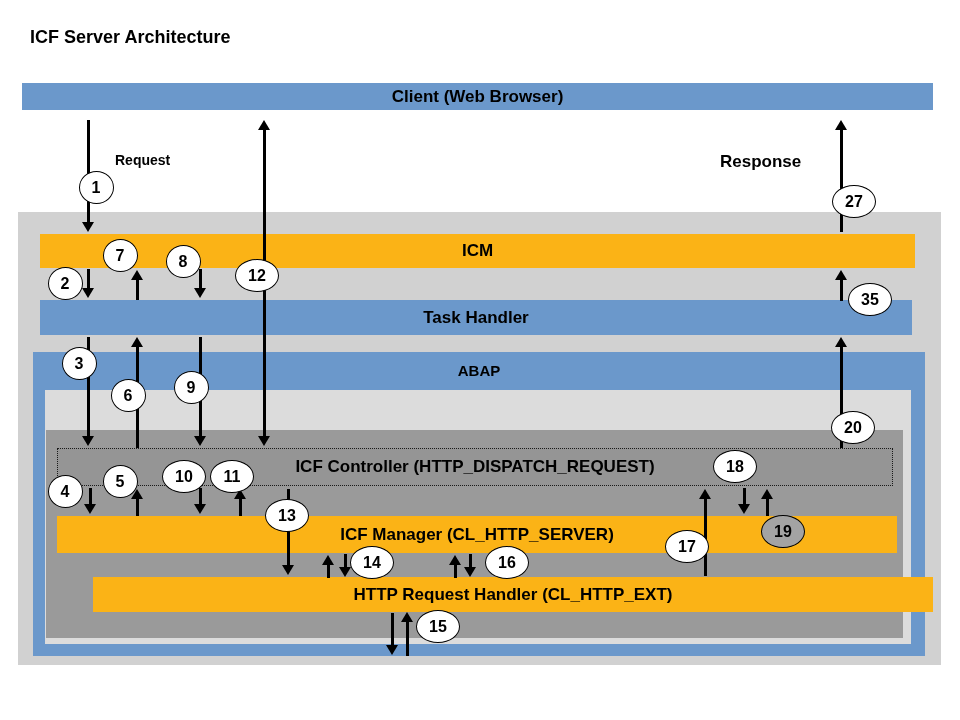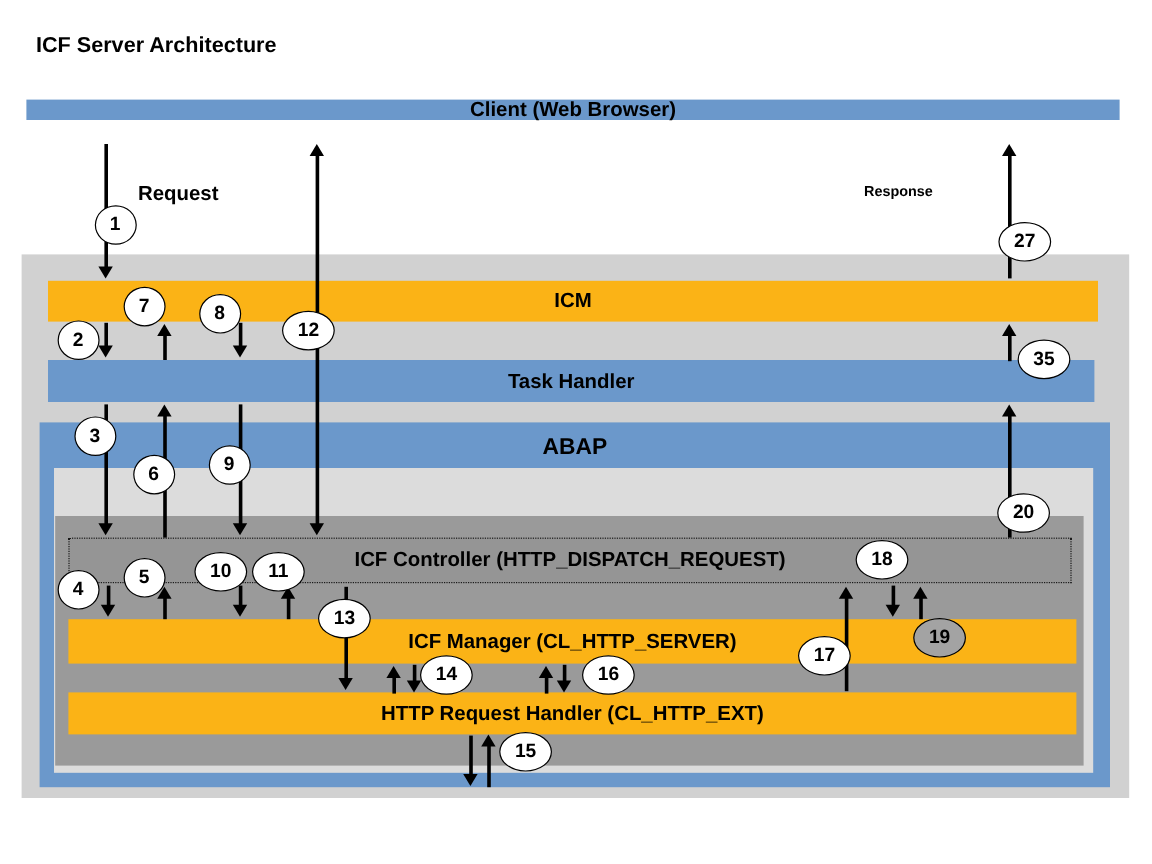--- a/index.html
+++ b/index.html
@@ -6,34 +6,34 @@
   #stage{
     position:relative;width:960px;height:720px;background:#ffffff;
     font-family:"Liberation Sans",sans-serif;color:#000;overflow:hidden;
   }
   .abs{position:absolute;}
   .bar{
     position:absolute;display:flex;align-items:center;justify-content:center;
     font-weight:bold;font-size:17px;color:#000;box-sizing:border-box;white-space:nowrap;
   }
   #page-title{position:absolute;left:30px;top:27px;font-size:18px;font-weight:bold;}
-  #client-bar{left:22px;top:83px;width:911px;height:17px;}
+  #client-bar{left:22px;top:83px;width:911px;height:27px;}
   #outer-box{left:18px;top:212px;width:923px;height:453px;}
   #icm-bar{left:40px;top:234px;width:875px;height:34px;}
   #task-bar{left:40px;top:300px;width:872px;height:35px;}
   #abap-box{left:33px;top:352px;width:892px;height:304px;}
-  #abap-label{left:33px;top:362px;width:892px;text-align:center;font-size:19px;font-weight:bold;}
+  #abap-label{left:33px;top:362px;width:892px;text-align:center;font-size:15px;font-weight:bold;}
   #framework-box{left:45px;top:390px;width:866px;height:254px;}
   #framework-label{left:45px;top:404px;width:866px;text-align:center;font-size:14px;font-weight:bold;}
   #inner-box{left:46px;top:430px;width:857px;height:208px;}
   #controller-bar{left:57px;top:448px;width:836px;height:38px;border:1px dotted #1a1a1a;}
   #manager-bar{left:57px;top:516px;width:840px;height:37px;}
   #handler-bar{left:57px;top:577px;width:840px;height:35px;}
-  #request-label{left:115px;top:152px;font-size:17px;font-weight:bold;}
-  #response-label{left:720px;top:152px;font-size:12px;font-weight:bold;}
+  #request-label{left:115px;top:152px;font-size:14px;font-weight:bold;}
+  #response-label{left:720px;top:152px;font-size:17px;font-weight:bold;}
   .step-circle{
     position:absolute;height:33px;background:#fff;border:1.5px solid #000;
     border-radius:50%;display:flex;align-items:center;justify-content:center;
     font-size:16px;font-weight:bold;z-index:30;box-sizing:border-box;
   }
   .flow-arrow{position:absolute;width:13px;z-index:20;}
   .flow-arrow .shaft{position:absolute;left:5px;width:3px;background:#000;}
   .flow-arrow .head-up{
     position:absolute;top:0;left:0;width:0;height:0;
     border-left:6.5px solid transparent;border-right:6.5px solid transparent;
@@ -76,21 +76,21 @@
   <div class="abs" id="inner-box" style="background: rgb(154, 154, 154);"></div>
 
   <div class="bar" id="controller-bar" style="background: rgb(149, 149, 149);">
     <span>ICF Controller (HTTP_DISPATCH_REQUEST)</span>
   </div>
 
   <div class="bar" id="manager-bar" style="background: rgb(251, 179, 22);">
     <span>ICF Manager (CL_HTTP_SERVER)</span>
   </div>
 
-  <div class="bar" id="handler-bar" style="background: rgb(251, 179, 22);">
+  <div class="bar" id="handler-bar" style="background: rgb(251, 179, 22); margin-left: 36px;">
     <span>HTTP Request Handler (CL_HTTP_EXT)</span>
   </div>
 <div class="flow-arrow" style="left: 81.5px; top: 120px; height: 112px;">
       <div class="shaft" style="top: 0px; bottom: 8px;"></div>
       <div class="head-down"></div>
     </div>
     <div class="flow-arrow" style="left: 81.5px; top: 269px; height: 29px;">
       <div class="shaft" style="top: 0px; bottom: 8px;"></div>
       <div class="head-down"></div>
     </div>

